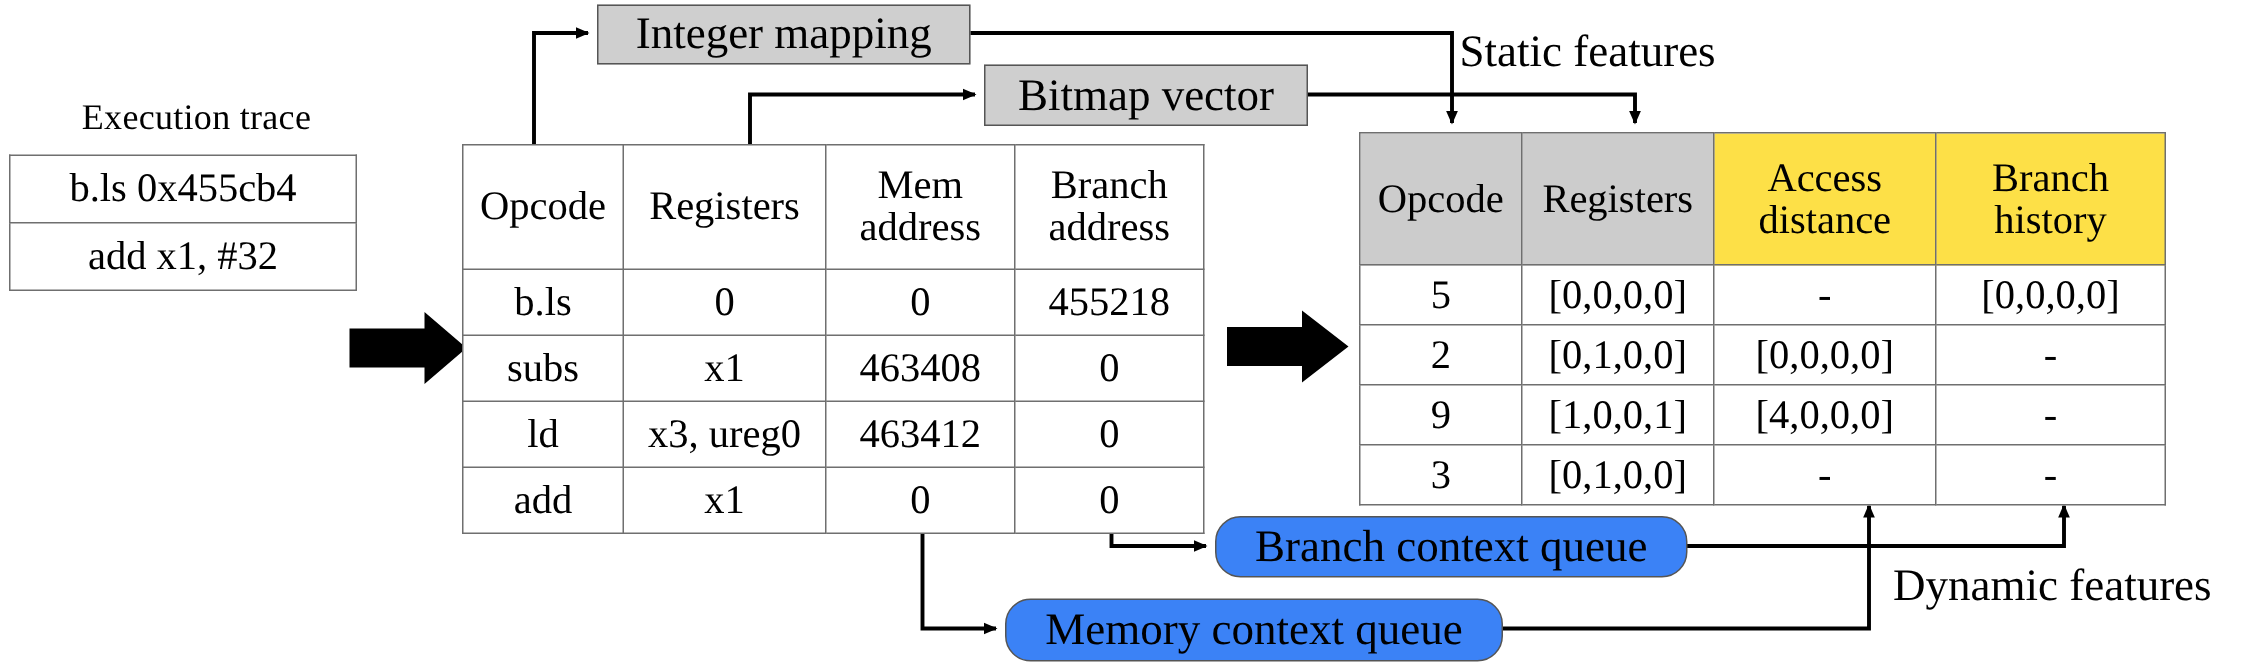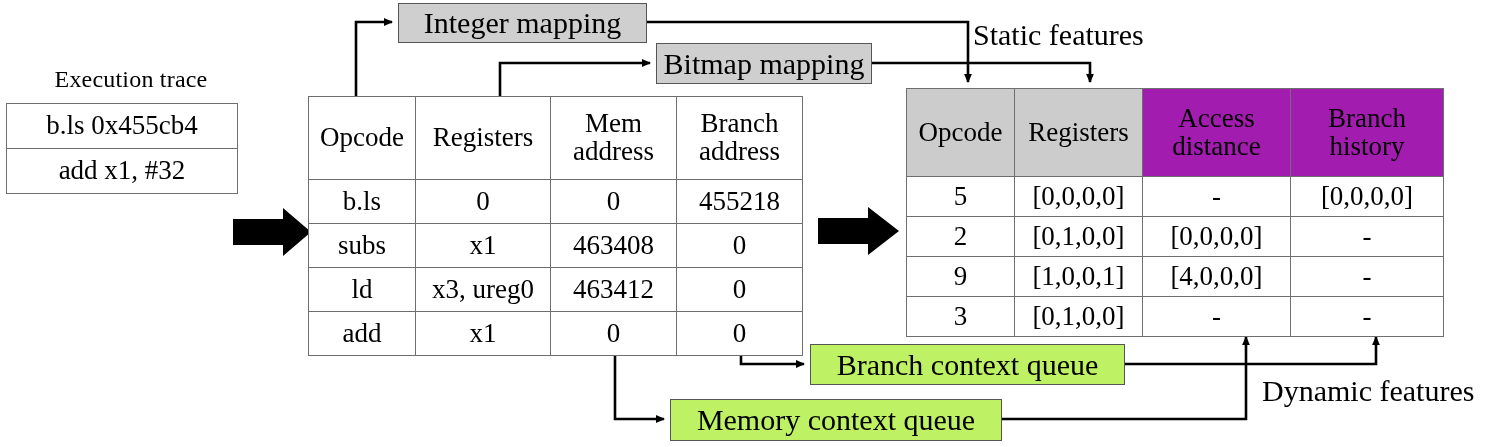--- a/index.html
+++ b/index.html
@@ -33,28 +33,28 @@
 
   
   #right-table{left:906px;top:88px;width:537px;}
   #right-table td{height:39px;}
   #right-table td.head{height:87px;}
   #right-table col.r0{width:108px;}
   #right-table col.r1{width:128px;}
   #right-table col.r2{width:148px;}
   #right-table col.r3{width:153px;}
   .hd-grey{background:#cccccc;}
-  .hd-peach{background:#a21caf;}
+  .hd-peach{background:#fde047;}
 
   
   .pbox{position:absolute;border:1.5px solid #555;display:flex;
         align-items:center;justify-content:center;font-size:30px;
         line-height:1;}
   .grey{background:#cfcfcf;}
-  .peach{background:#bef264;}
+  .peach{background:#3b82f6;border-radius:17px;}
   #box-int{left:398px;top:3px;width:247px;height:38px;}
   #box-bit{left:656px;top:43px;width:214px;height:39px;}
   #box-bq{left:810px;top:344px;width:313px;height:39px;}
   #box-mq{left:670px;top:399px;width:330px;height:40px;}
 
   
   .flabel{position:absolute;font-size:30px;line-height:1;white-space:nowrap;}
   #lbl-static{left:973px;top:20px;}
   #lbl-dynamic{left:1262px;top:376px;}
 
@@ -210,20 +210,20 @@
       <tr>
         <td class="cell">3</td>
         <td class="cell">[0,1,0,0]</td>
         <td class="cell">-</td>
         <td class="cell">-</td>
       </tr>
     </tbody>
   </table>
 
   <div class="pbox grey" id="box-int">Integer mapping</div>
-  <div class="pbox grey" id="box-bit">Bitmap mapping</div>
+  <div class="pbox grey" id="box-bit">Bitmap vector</div>
   <div class="pbox peach" id="box-bq">Branch context queue</div>
   <div class="pbox peach" id="box-mq">Memory context queue</div>
 
   <div class="flabel" id="lbl-static">Static features</div>
   <div class="flabel" id="lbl-dynamic">Dynamic features</div>
 
 </div>
 
 </body></html>

